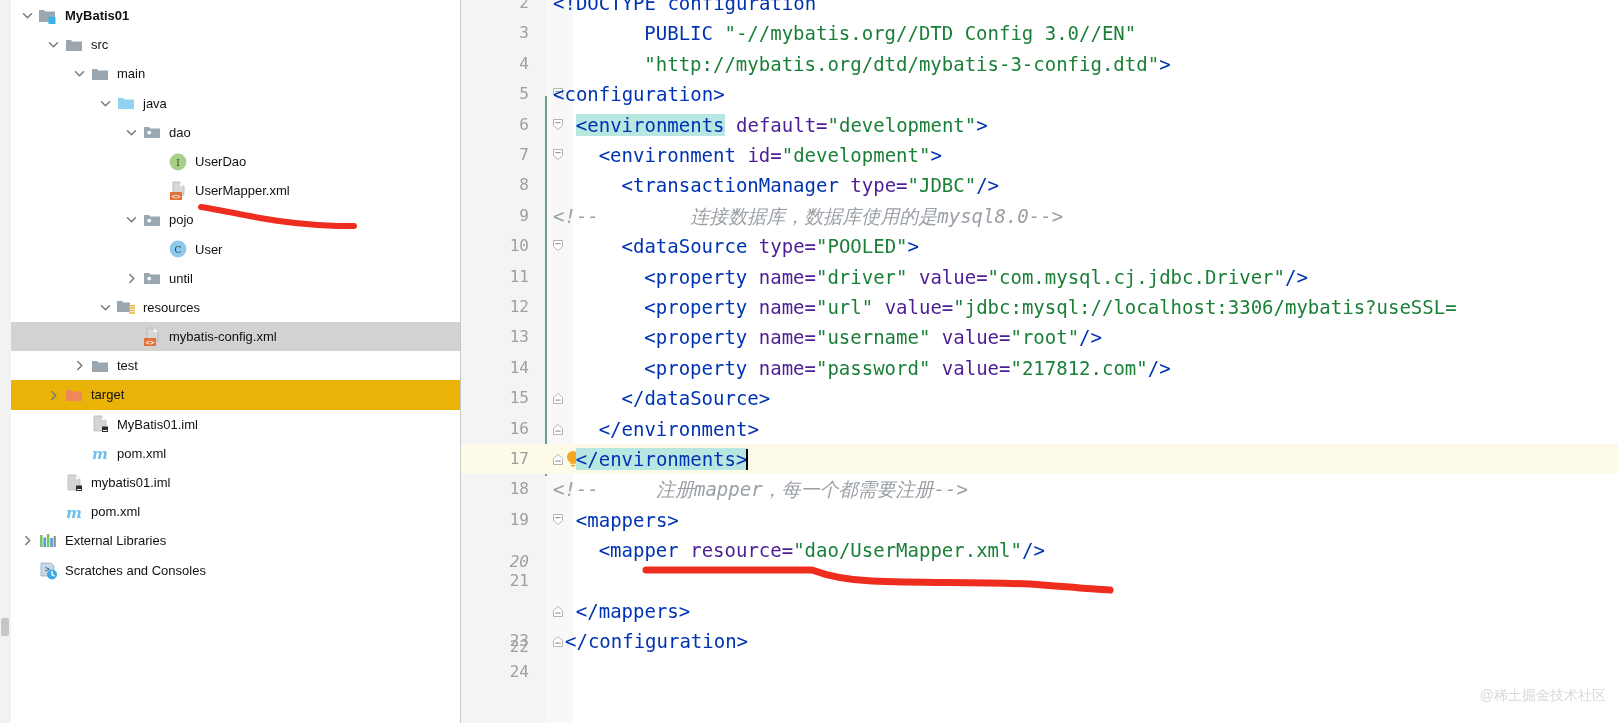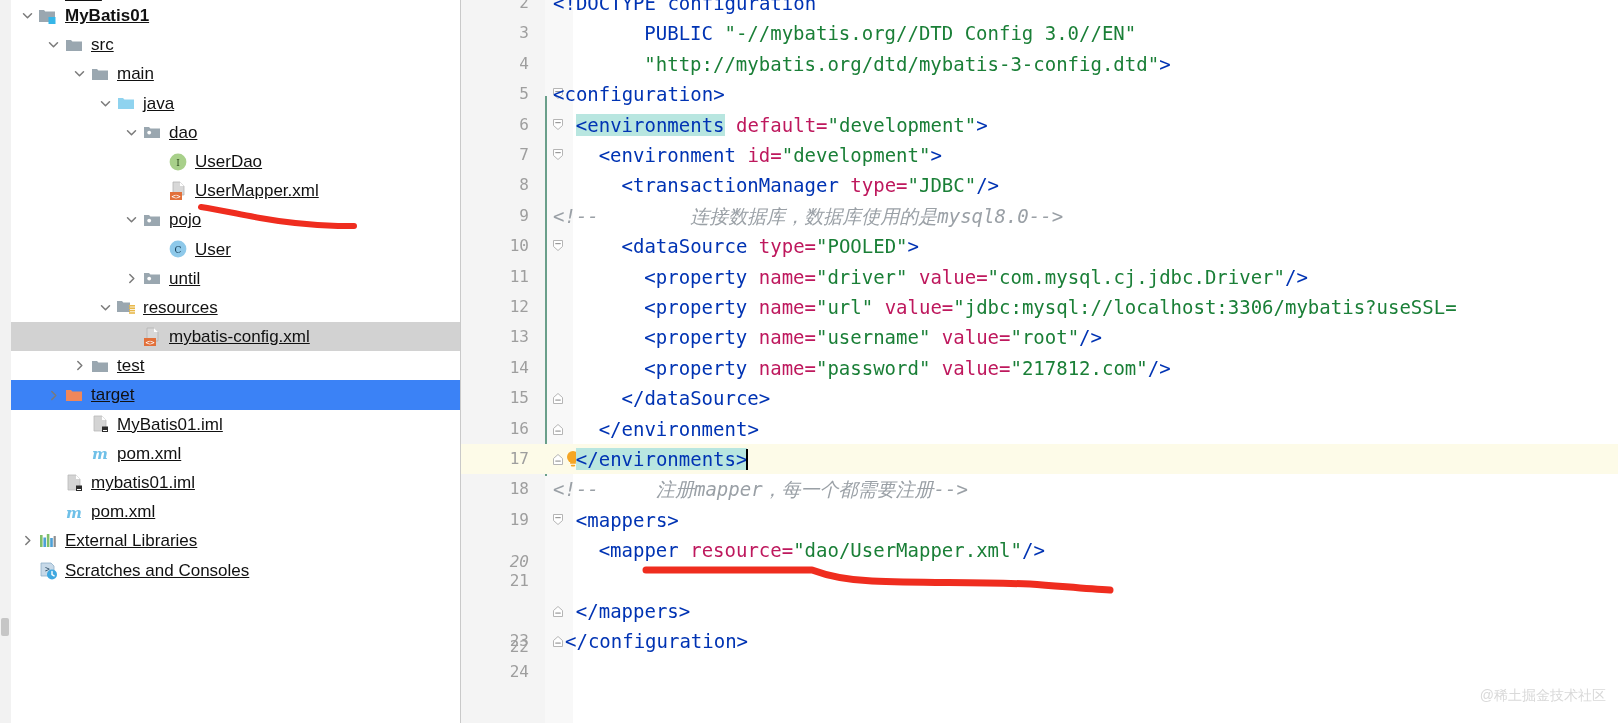--- a/index.html
+++ b/index.html
@@ -24,22 +24,22 @@
     position:absolute;left:11px;top:0;width:449px;height:723px;
     background:#ffffff;border-right:1px solid #c9c9c9;
     overflow:hidden;
   }
   .row{
     position:relative;height:29.2px;line-height:29.2px;
     white-space:nowrap;font-size:17px;color:#1a1a1a;
     display:flex;align-items:center;
   }
   .row.sel{background:#d2d2d2;}
-  .row.warn{background:#3b82f6;}
-  .row .lbl{font-size:17px;color:#111;text-decoration:underline;}
+  .row.warn{background:#eab308;}
+  .row .lbl{font-size:13px;color:#111;}
   .row.bold .lbl{font-weight:bold;}
   .arrow{
     width:15px;height:15px;flex:0 0 15px;position:relative;margin-right:3px;
   }
   .arrow.none{visibility:hidden;}
   .arrow svg{display:block;}
   .ico{width:20px;height:20px;flex:0 0 20px;margin-right:7px;position:relative;}
   .ico svg{display:block;}
 
   
@@ -69,21 +69,21 @@
   }
   .code{
     position:absolute;left:92px;
     font-family:"DejaVu Sans Mono","Liberation Mono",monospace;
     font-size:19px;line-height:30.4px;white-space:pre;
     color:#1a1a1a;letter-spacing:0px;
   }
   .tag{color:#0033b3;}
   .str{color:#1a7f37;}
   .cmt{color:#9aa0a6;font-style:italic;}
-  .attr{color:#be185d;}
+  .attr{color:#4c1d95;}
   .hlsel{background:#b8e6e0;}
   .caret{display:inline-block;width:2px;height:21px;background:#000;vertical-align:-4px;margin-left:-1px;}
 
   .fold{
     position:absolute;left:88px;width:18px;height:18px;
   }
   .fold svg{display:block;}
   .bulb{position:absolute;left:102px;width:20px;height:20px;}
 
   

